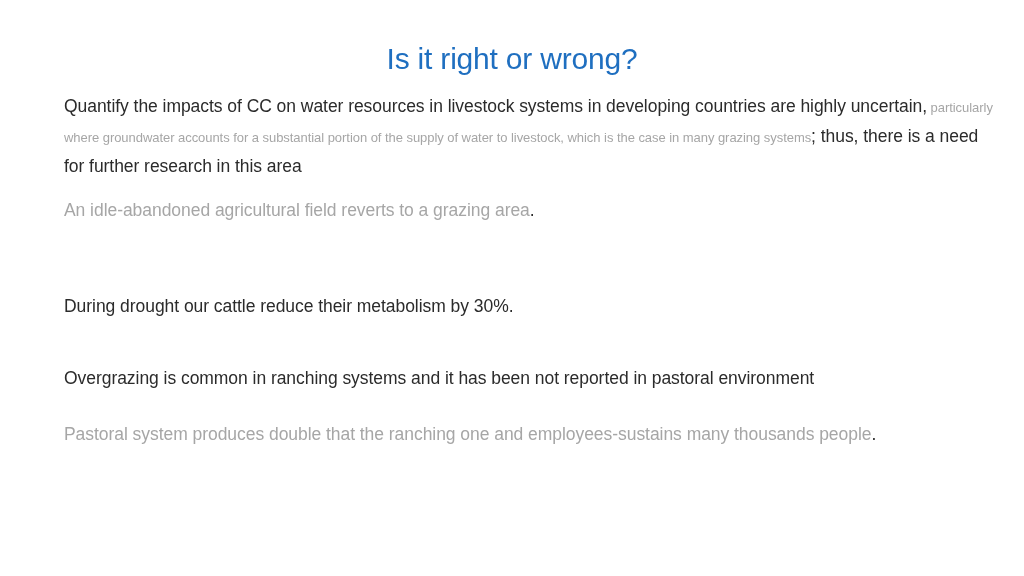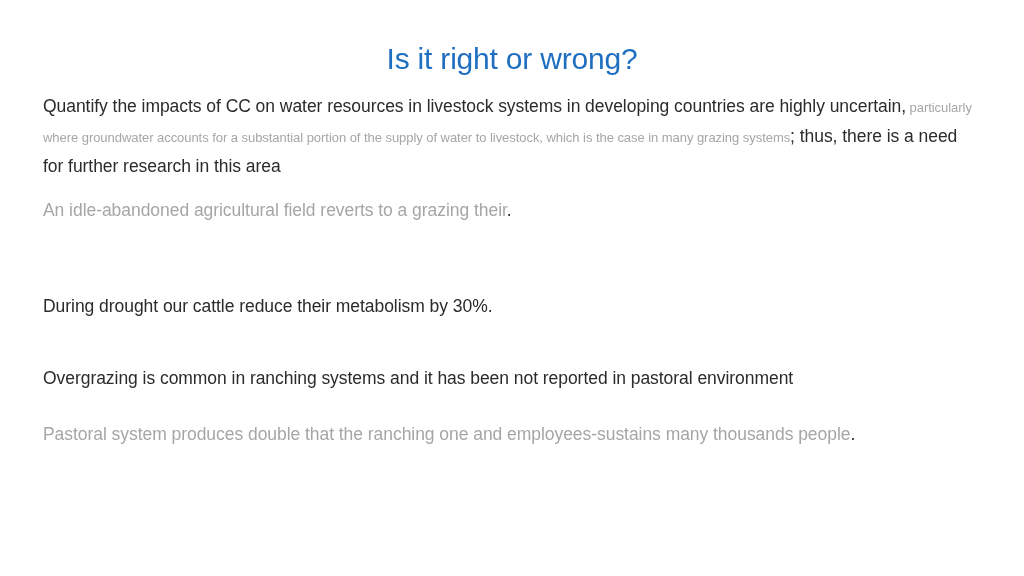--- a/index.html
+++ b/index.html
@@ -27,21 +27,21 @@
     width: 1024px;
     text-align: center;
     font-size: 30px;
     font-weight: 400;
     color: #1F6FC0;
     letter-spacing: -0.2px;
     white-space: nowrap;
   }
   .body-block {
     position: absolute;
-    left: 43px;
+    left: 64px;
     width: 930px;
   }
   .para {
     font-size: 17.5px;
     line-height: 29px;
     color: #2b2b2b;
     margin: 0;
     letter-spacing: -0.05px;
   }
   .para.muted {
@@ -67,21 +67,21 @@
 
 <div class="slide">
 
   <div class="slide-title">Is it right or wrong?</div>
 
   <div class="body-block p1">
     <p class="para"><span>Quantify the impacts of CC on water resources in livestock systems in developing countries are highly uncertain,</span><span class="small-note"> particularly where groundwater accounts for a substantial portion of the supply of water to livestock,</span><span class="small-note"> which is the case in many grazing systems</span><span>; thus, there is a need for further research in this area</span></p>
   </div>
 
   <div class="body-block p2">
-    <p class="para muted"><span>An idle-abandoned agricultural field reverts to a grazing their</span><span class="dark-dot">.</span></p>
+    <p class="para muted"><span>An idle-abandoned agricultural field reverts to a grazing area</span><span class="dark-dot">.</span></p>
   </div>
 
   <div class="body-block p3">
     <p class="para">During drought our cattle reduce their metabolism by 30%.</p>
   </div>
 
 
   <div class="body-block p5">
     <p class="para">Overgrazing is common in ranching systems and it has been not reported in pastoral environment</p>
   </div>

